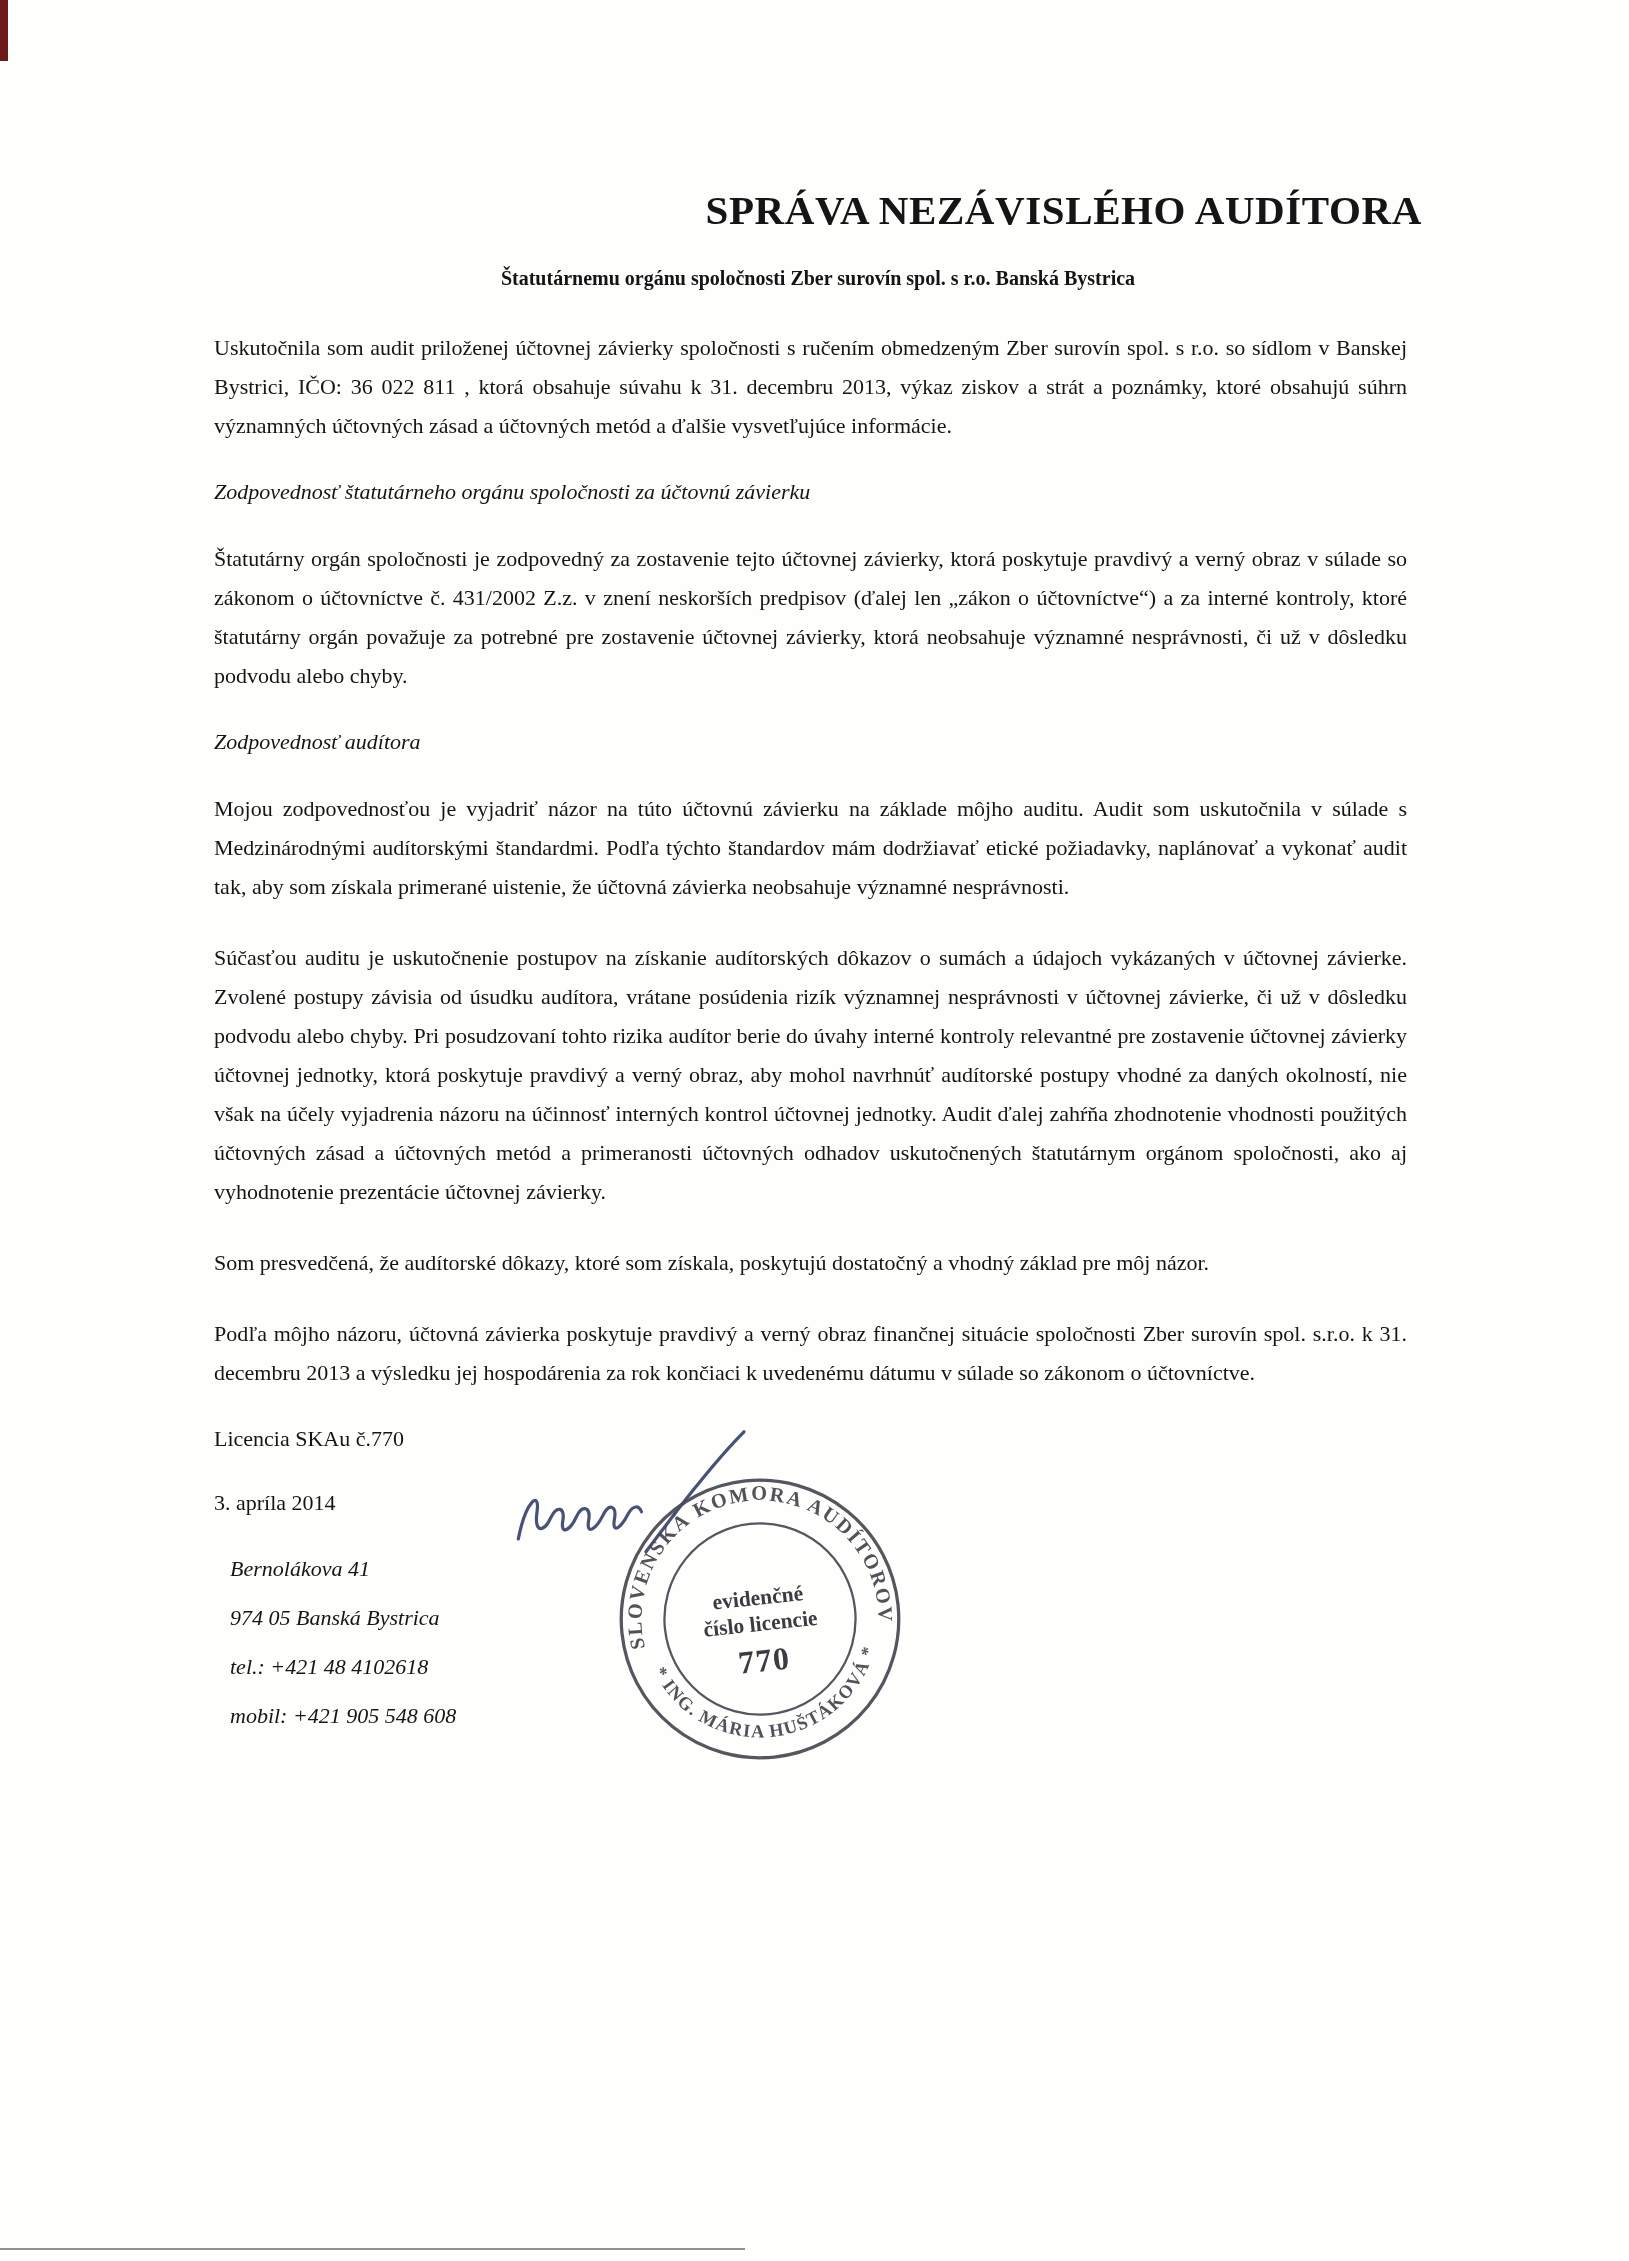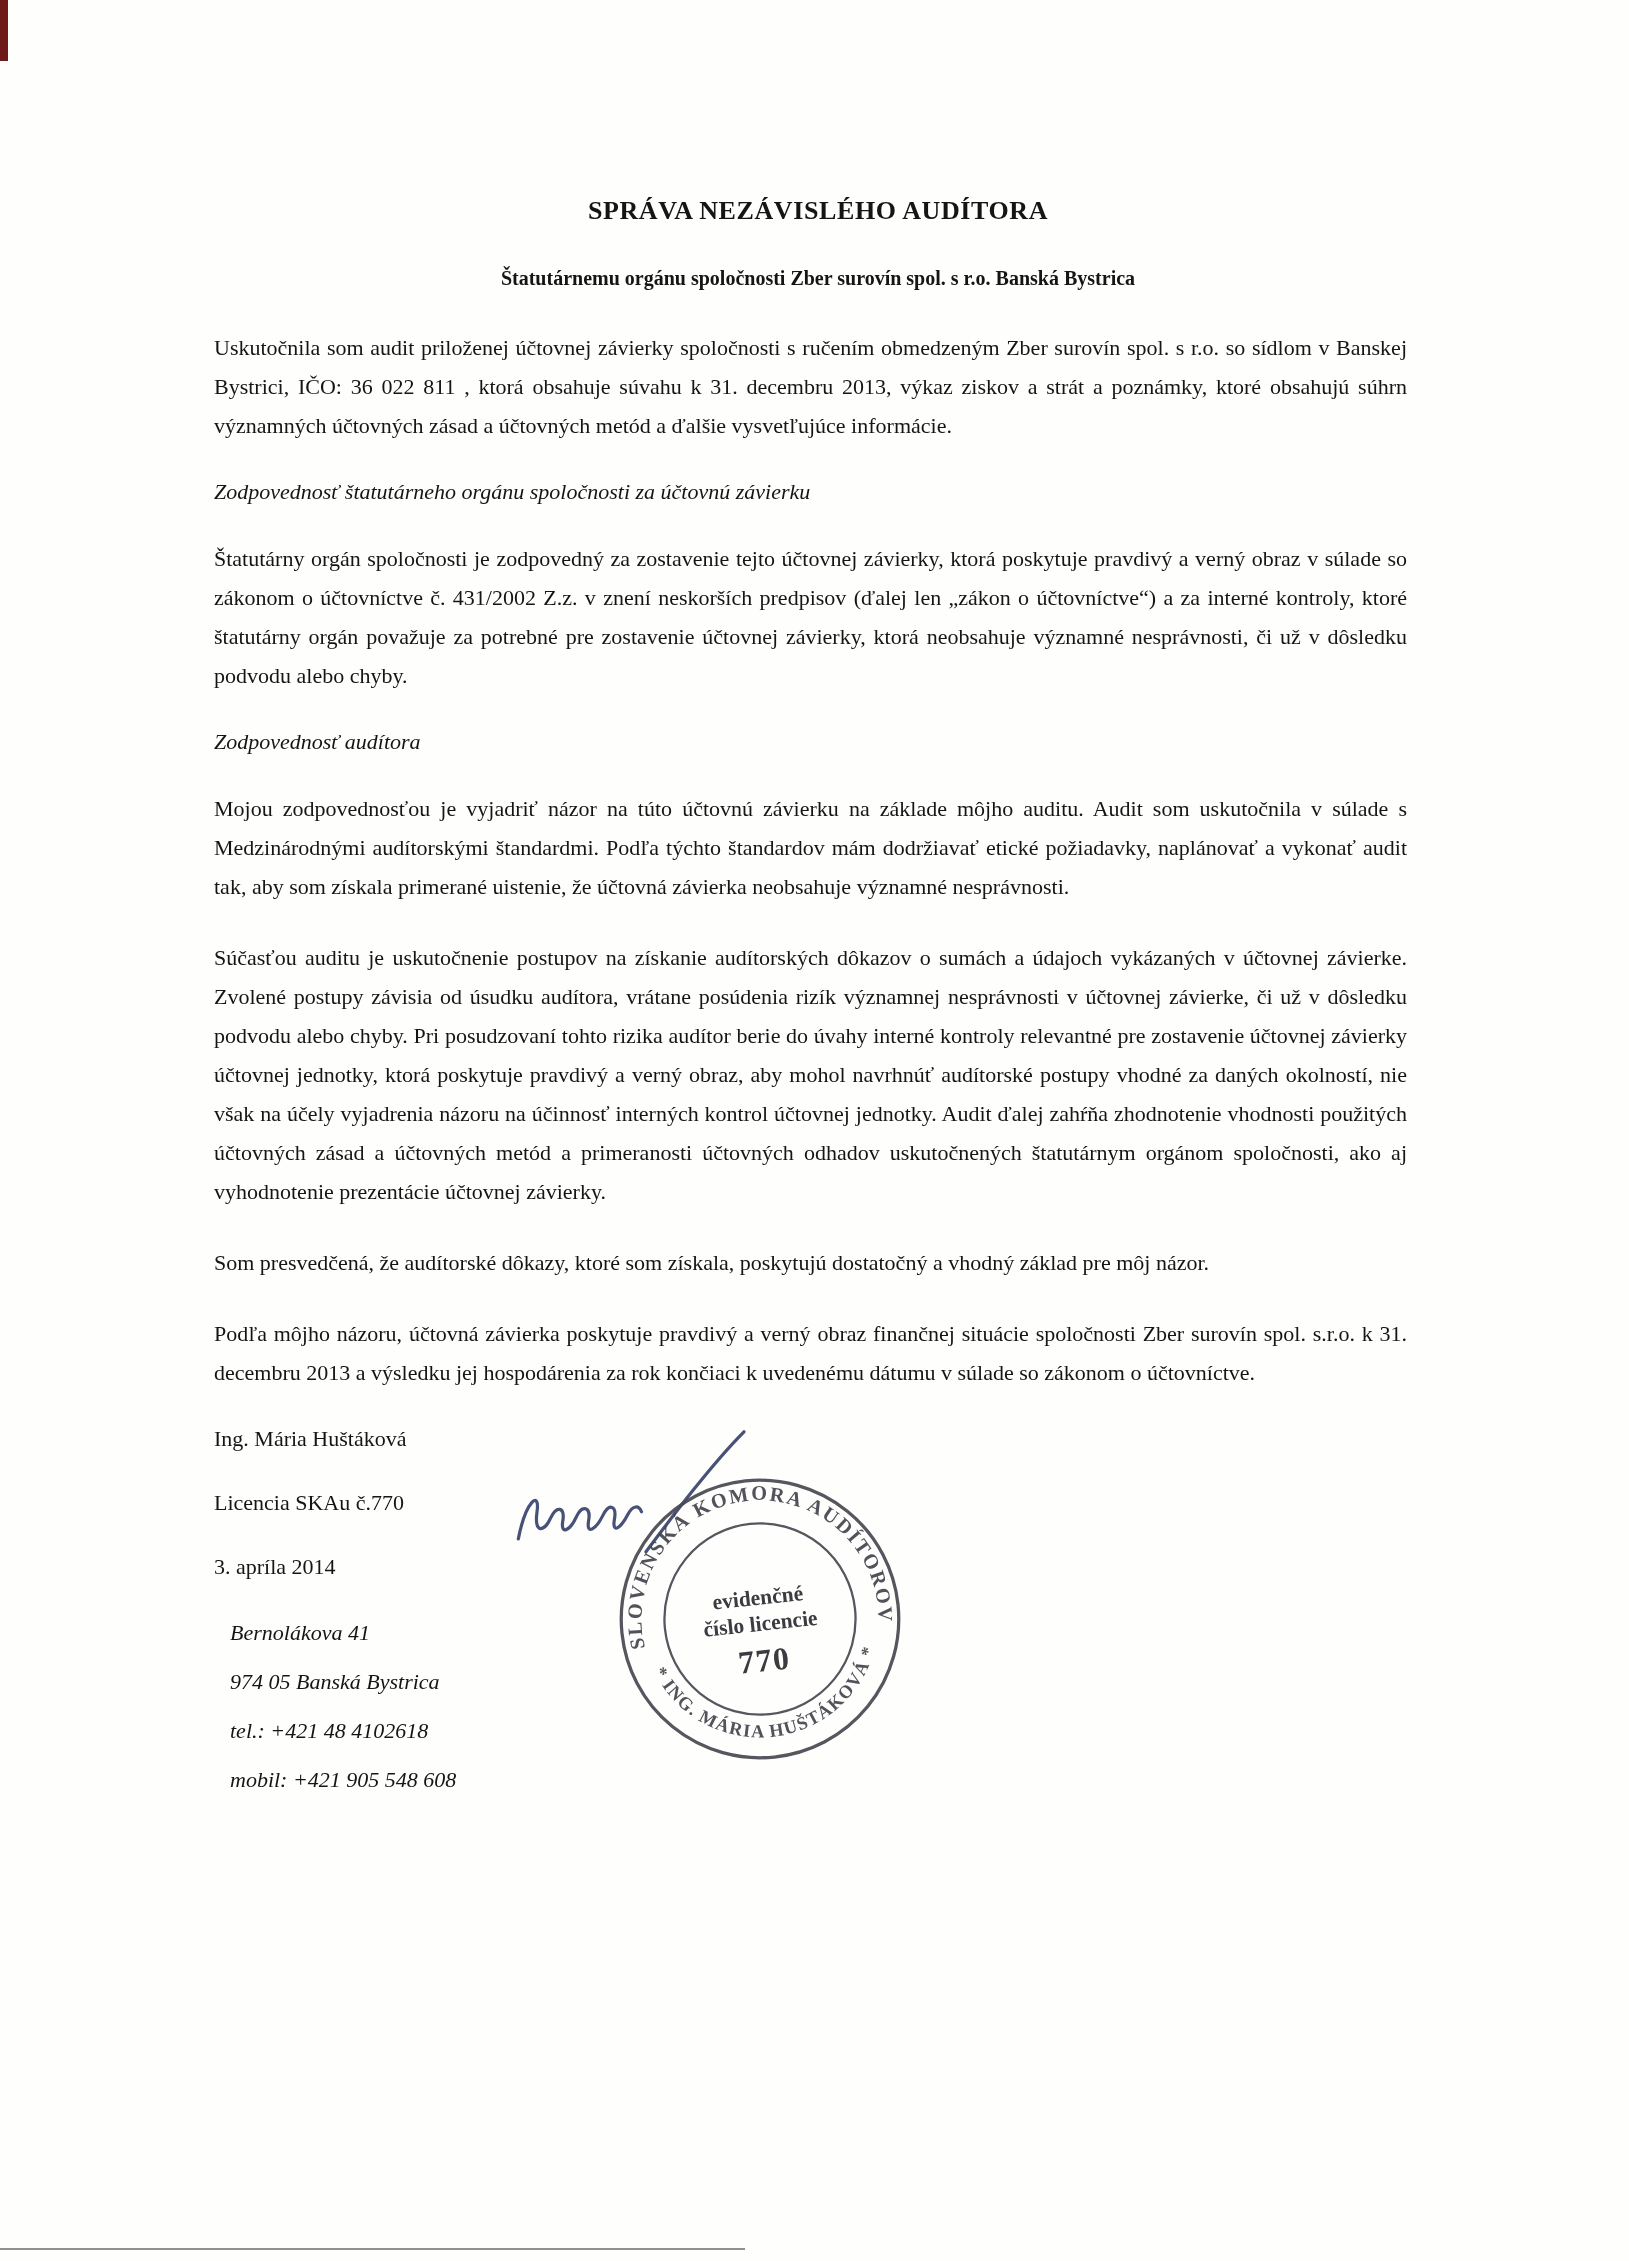--- a/index.html
+++ b/index.html
@@ -11,24 +11,24 @@
     height: 2261px;
     background: #fefefd;
     box-sizing: border-box;
     padding: 191px 208px 0 214px;
     font-family: "Liberation Serif", serif;
     color: #151515;
     overflow: hidden;
   }
 
   .title {
-    font-size: 26px;
+    font-size: 41px;
     line-height: 39px;
     font-weight: 700;
-    text-align: center;
+    text-align: right;
     letter-spacing: 0.6px;
     margin: 0 0 35px 0;
   }
 
   .subtitle {
     font-size: 20px;
     line-height: 27px;
     font-weight: 700;
     text-align: center;
     margin: 0 0 36px 0;
@@ -145,21 +145,20 @@
   <p class="para">Štatutárny orgán spoločnosti je zodpovedný za zostavenie tejto účtovnej závierky, ktorá poskytuje pravdivý a verný obraz v súlade so zákonom o účtovníctve č. 431/2002 Z.z. v znení neskorších predpisov (ďalej len „zákon o účtovníctve“) a za interné kontroly, ktoré štatutárny orgán považuje za potrebné pre zostavenie účtovnej závierky, ktorá neobsahuje významné nesprávnosti, či už v dôsledku podvodu alebo chyby.</p>
 
   <p class="section-heading">Zodpovednosť audítora</p>
   <p class="para">Mojou zodpovednosťou je vyjadriť názor na túto účtovnú závierku na základe môjho auditu. Audit som uskutočnila v súlade s Medzinárodnými audítorskými štandardmi. Podľa týchto štandardov mám dodržiavať etické požiadavky, naplánovať a vykonať audit tak, aby som získala primerané uistenie, že účtovná závierka neobsahuje významné nesprávnosti.</p>
   <p class="para">Súčasťou auditu je uskutočnenie postupov na získanie audítorských dôkazov o sumách a údajoch vykázaných v účtovnej závierke. Zvolené postupy závisia od úsudku audítora, vrátane posúdenia rizík významnej nesprávnosti v účtovnej závierke, či už v dôsledku podvodu alebo chyby. Pri posudzovaní tohto rizika audítor berie do úvahy interné kontroly relevantné pre zostavenie účtovnej závierky účtovnej jednotky, ktorá poskytuje pravdivý a verný obraz, aby mohol navrhnúť audítorské postupy vhodné za daných okolností, nie však na účely vyjadrenia názoru na účinnosť interných kontrol účtovnej jednotky. Audit ďalej zahŕňa zhodnotenie vhodnosti použitých účtovných zásad a účtovných metód a primeranosti účtovných odhadov uskutočnených štatutárnym orgánom spoločnosti, ako aj vyhodnotenie prezentácie účtovnej závierky.</p>
   <p class="para">Som presvedčená, že audítorské dôkazy, ktoré som získala, poskytujú dostatočný a vhodný základ pre môj názor.</p>
 
   <p class="para">Podľa môjho názoru, účtovná závierka poskytuje pravdivý a verný obraz finančnej situácie spoločnosti Zber surovín spol. s.r.o. k 31. decembru 2013 a výsledku jej hospodárenia za rok končiaci k uvedenému dátumu v súlade so zákonom o účtovníctve.</p>
 
   <div class="sig-block">
-    <p class="sig-line">Ing. Mária Huštáková</p>
     <p class="sig-line">Licencia SKAu č.770</p>
     <p class="sig-line">3. apríla 2014</p>
   </div>
 
   <div class="addr-block">
     <p class="addr-line">Bernolákova 41</p>
     <p class="addr-line">974 05 Banská Bystrica</p>
     <p class="addr-line">tel.: +421 48 4102618</p>
     <p class="addr-line">mobil: +421 905 548 608</p>
   </div>

